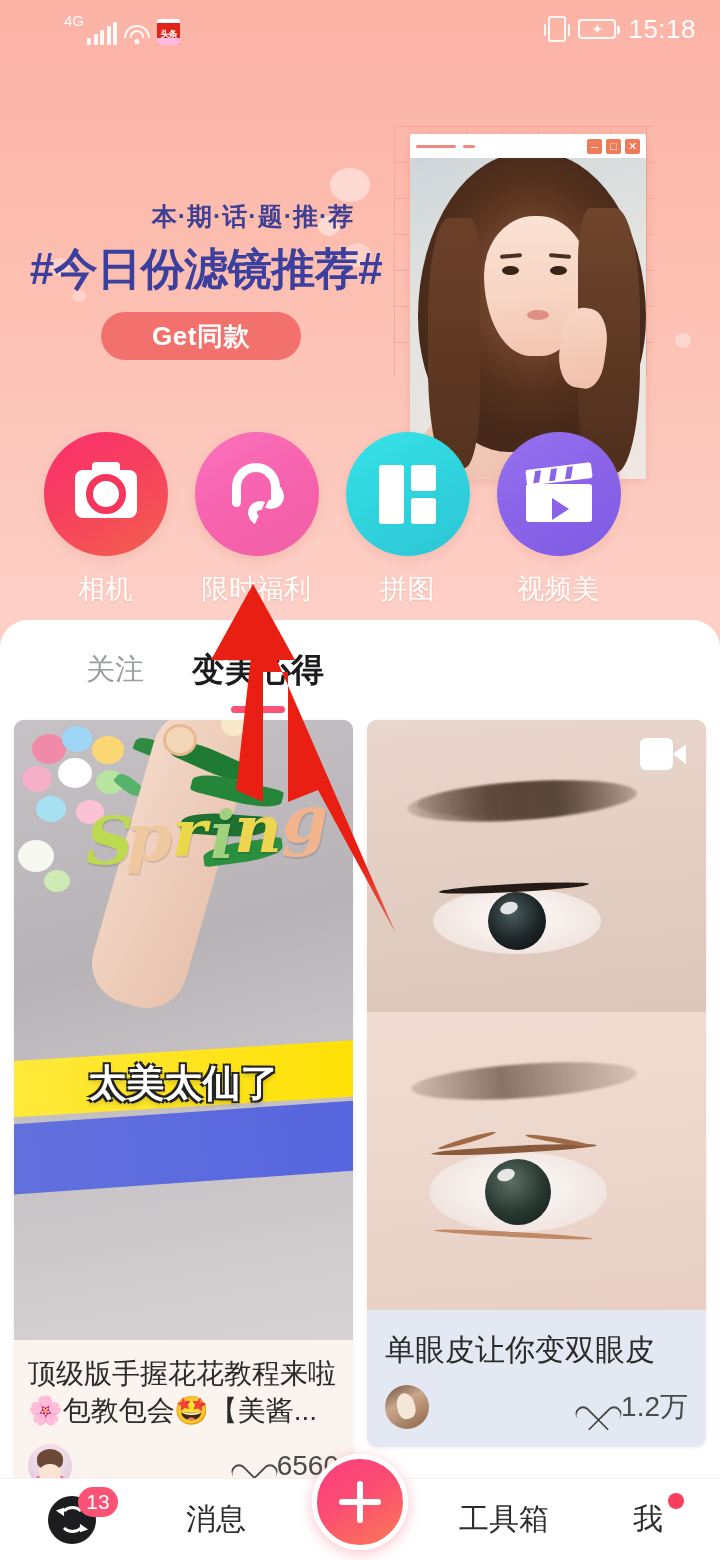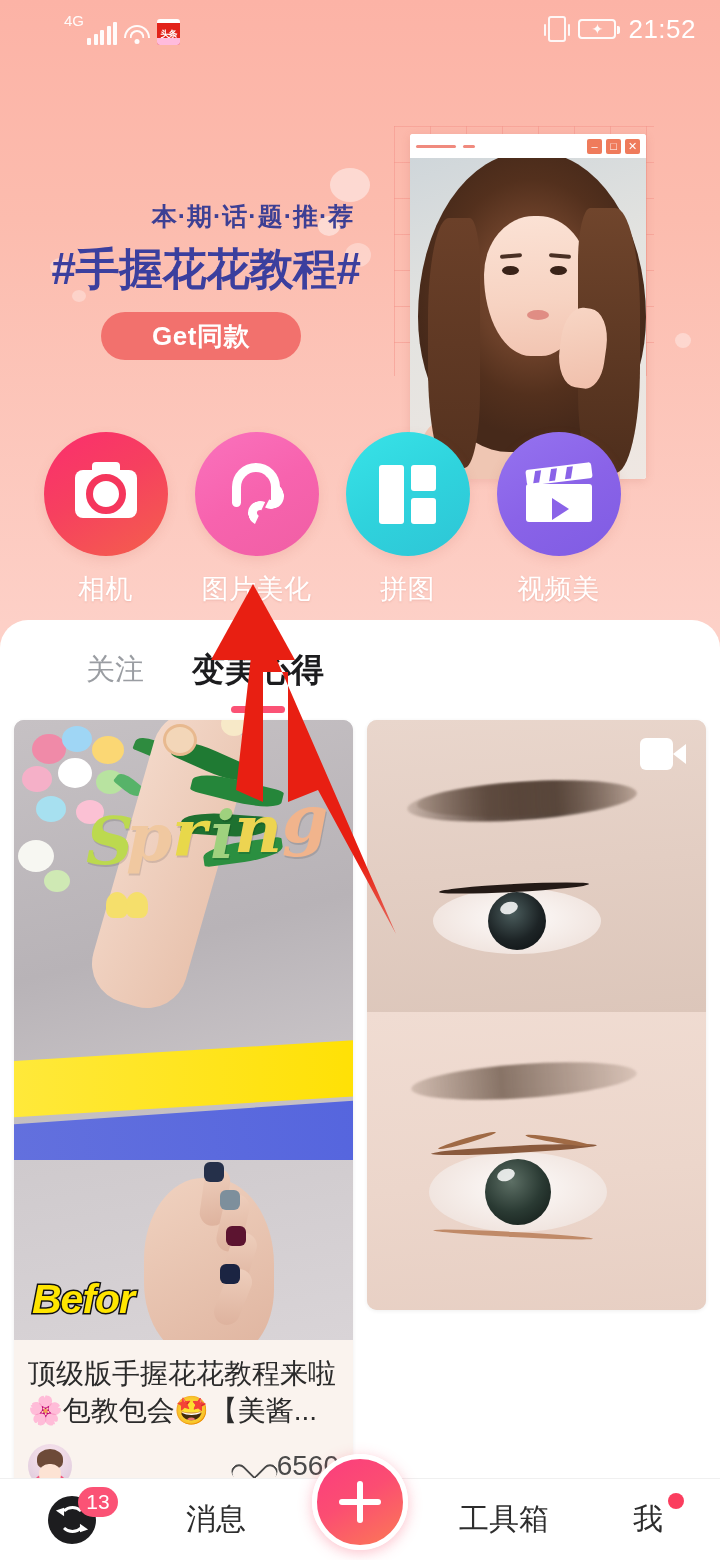--- a/index.html
+++ b/index.html
@@ -308,21 +308,21 @@
       <span class="app-badge">
         <span class="tt">头条</span>
         <span class="bt"></span>
       </span>
     </div>
     <div class="sb-right">
       <span class="vib"></span>
       <span class="batt">
           <span class="bolt">✦</span>
         </span>
-      <span class="clock">21:52</span>
+      <span class="clock">15:18</span>
     </div>
   </div>
 
   <div class="banner">
     <span class="bubble b1"></span>
     <span class="bubble b2"></span>
     <span class="bubble b3"></span>
     <span class="bubble b4"></span>
     <span class="bubble b5"></span>
     <span class="bubble b6"></span>
@@ -353,42 +353,42 @@
           <span class="m-lip"></span>
           <span class="m-hair2"></span>
           <span class="m-hair3"></span>
           <span class="m-hand"></span>
         </div>
       </div>
     </div>
 
     <div class="banner-text">
       <div class="b-sub">本·期·话·题·推·荐</div>
-      <div class="b-title">#手握花花教程#</div>
+      <div class="b-title">#今日份滤镜推荐#</div>
       <div class="b-btn">Get同款</div>
     </div>
   </div>
 
   <div class="shortcuts">
     <div class="sc">
       <div class="sc-circle" style="background:linear-gradient(150deg,#fb2e6e 0%,#f6405f 45%,#f4604c 100%)">
         <span class="ic-cam"></span>
       </div>
       <div class="sc-label">相机</div>
     </div>
     <div class="sc">
       <div class="sc-circle" style="background:linear-gradient(150deg,#fa72bd 0%,#f763ae 50%,#f05fa4 100%)">
         <span class="ic-hair">
             <span class="arc"></span>
             <span class="cl"></span>
             <span class="curl"></span>
             <span class="curl2"></span>
           </span>
       </div>
-      <div class="sc-label">图片美化</div>
+      <div class="sc-label">限时福利</div>
     </div>
     <div class="sc">
       <div class="sc-circle" style="background:linear-gradient(150deg,#38e3e8 0%,#2fd3dd 50%,#2ec5d6 100%)">
         <span class="ic-grid">
             <i></i>
             <i></i>
             <i></i>
           </span>
       </div>
       <div class="sc-label">拼图</div>
@@ -457,40 +457,23 @@
               <span class="ws" style="left:124px;top:16px;color:#9fd17e;">i</span>
               <span class="ws" style="left:148px;top:10px;color:#edd451;">n</span>
               <span class="ws" style="left:196px;top:0px;color:#f1b48c;">g</span>
             </span>
 
 
             <span class="stroke-yellow"></span>
             <span class="stroke-blue"></span>
 
             <div class="lc-overlay">
+              <div>太美太仙了</div>
             </div>
 
-            <div class="lc-bottom">
-              <span class="hand2"></span>
-              <span class="fingers">
-                <i style="left:188px;top:8px;transform:rotate(8deg)"></i>
-                <i style="left:206px;top:34px;transform:rotate(13deg)"></i>
-                <i style="left:212px;top:72px;transform:rotate(18deg)"></i>
-                <i style="left:206px;top:108px;transform:rotate(22deg)"></i>
-              </span>
-              <span class="nail" style="left:190px;top:2px;background:#25304a;"></span>
-              <span class="nail" style="left:206px;top:30px;background:#7d8f9c;"></span>
-              <span class="nail" style="left:212px;top:66px;background:#5c1430;"></span>
-              <span class="nail" style="left:206px;top:104px;background:#1b2442;"></span>
-              <span class="badge-befor">Befor</span>
-              <span class="butterfly" style="left:92px;top:-268px;">
-                <span class="bf-w" style="background:#f5df6b;left:0;"></span>
-                <span class="bf-w" style="background:#f5df6b;left:20px;"></span>
-              </span>
-            </div>
           </div>
 
           <div class="card-foot">
             <div class="card-title">顶级版手握花花教程来啦🌸包教包会🤩【美酱...</div>
             <div class="card-meta">
               <span class="avatar av1">
                   <span class="kbody"></span>
                 </span>
               <span class="likes">
                 <span class="heart"></span>
@@ -524,20 +507,30 @@
                 <span class="iris" style="width:66px;height:66px;background:radial-gradient(circle at 40% 34%,#5d6f65 0%,#2a3a33 52%,#101714 100%);">
                     <span class="gl"></span>
                   </span>
               </span>
               <span class="lash" style="left:64px;top:134px;width:166px;height:7px;transform:rotate(-3deg);background:#8a5a3d;"></span>
               <span class="lash" style="left:70px;top:126px;width:60px;height:5px;transform:rotate(-16deg);background:#a06a45;"></span>
               <span class="lash" style="left:158px;top:126px;width:66px;height:5px;transform:rotate(9deg);background:#a06a45;"></span>
               <span class="lash" style="left:66px;top:220px;width:160px;height:5px;transform:rotate(3deg);background:#c08a68;"></span>
             </div>
           </div>
+          <div class="rc-foot">
+            <div class="rc-title">单眼皮让你变双眼皮</div>
+            <div class="card-meta">
+              <span class="avatar av2"></span>
+              <span class="likes">
+                <span class="heart"></span>
+                <span>1.2万</span>
+              </span>
+            </div>
+          </div>
         </div>
       </div>
 
     </div>
   </div>
 
   <div class="bottomnav">
     <div class="nav-item">
       <span class="refresh">
         <span class="ring"></span>

